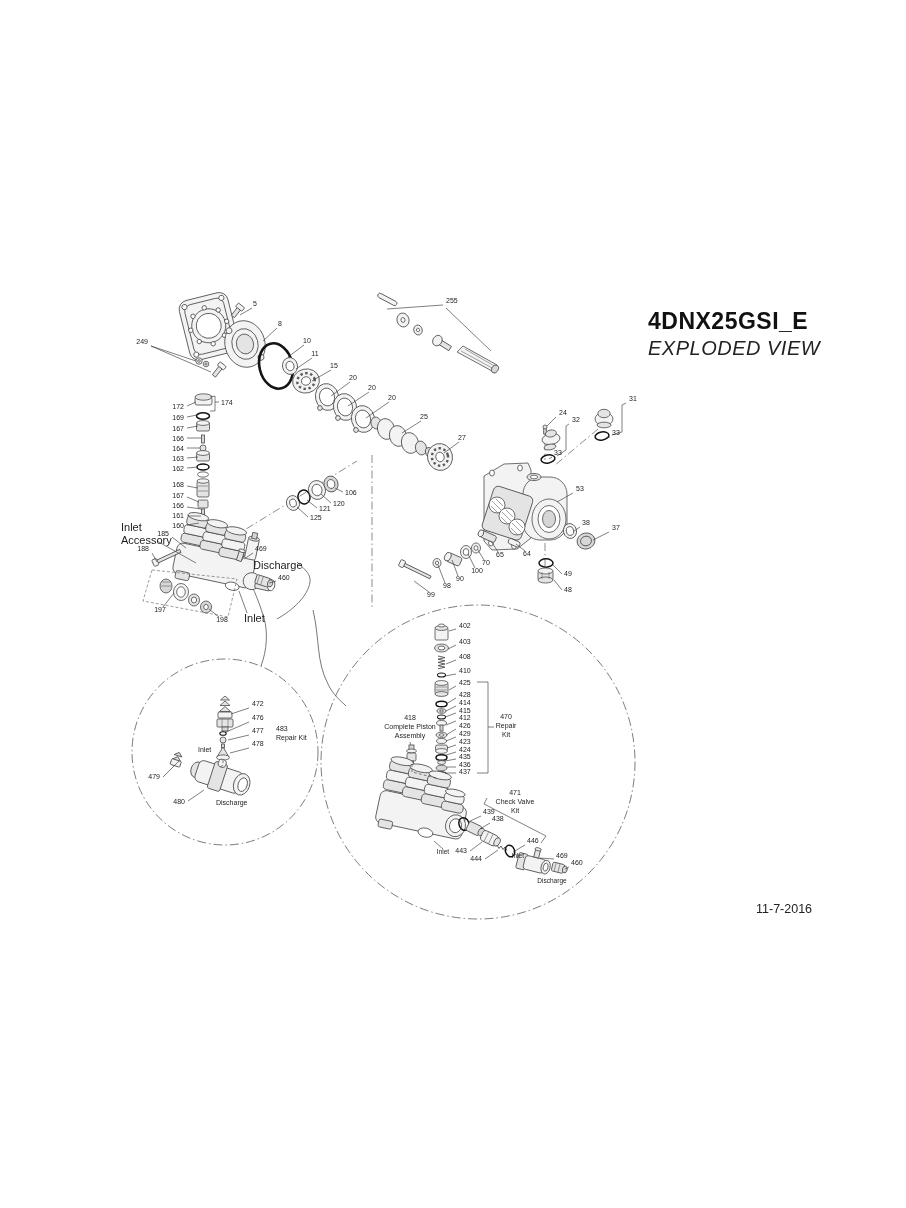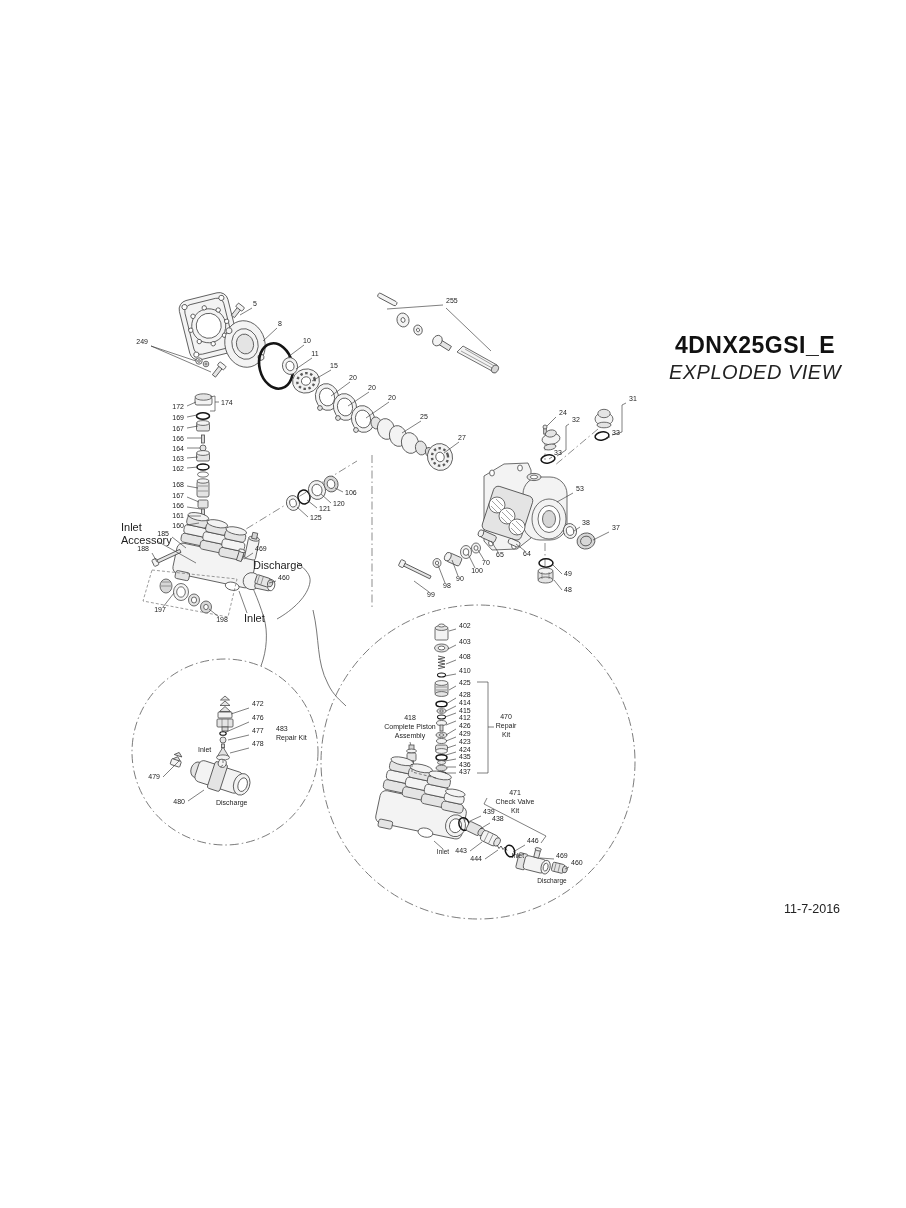--- a/index.html
+++ b/index.html
@@ -20,24 +20,24 @@
   .leader{fill:none;stroke:#3a3a3a;stroke-width:.65;}
   .leader.dashed{stroke-dasharray:3 2;}
   .dashdot{fill:none;stroke:#5b5b5b;stroke-width:.7;stroke-dasharray:8 3 1.5 3;}
   .dashbox{fill:none;stroke:#5b5b5b;stroke-width:.6;stroke-dasharray:3 2;}
   .bubble{fill:none;stroke:#5b5b5b;stroke-width:.8;stroke-dasharray:9 3 1.5 3;}
   .hose{fill:none;stroke:#555;stroke-width:.8;}
   .spring{fill:none;stroke:#4a4a4a;stroke-width:.9;}
   .hatch{stroke:#666;stroke-width:.6;}
   .callout{fill:#1c1c1c;font-family:"Liberation Sans",sans-serif;}
   
-  #titleblock{position:absolute;left:648px;top:332px;width:214px;text-align:center;}
+  #titleblock{position:absolute;left:648px;top:308px;width:214px;text-align:left;}
   #model{font-size:23px;font-weight:bold;letter-spacing:.5px;color:#111;}
   #subtitle{font-size:20px;font-weight:400;color:#222;margin-top:2px;letter-spacing:.5px;font-style:italic;}
-  #dateblock{position:absolute;left:784px;top:902px;font-size:12.5px;color:#222;}
+  #dateblock{position:absolute;left:756px;top:902px;font-size:12.5px;color:#222;}
 </style>
 </head>
 <body>
 
 <div id="page">
 
   <svg id="diagram" width="906" height="1208" viewBox="0 0 906 1208">
 
     <g>
       <line class="dashdot" x1="220" y1="545" x2="357" y2="461"></line>

